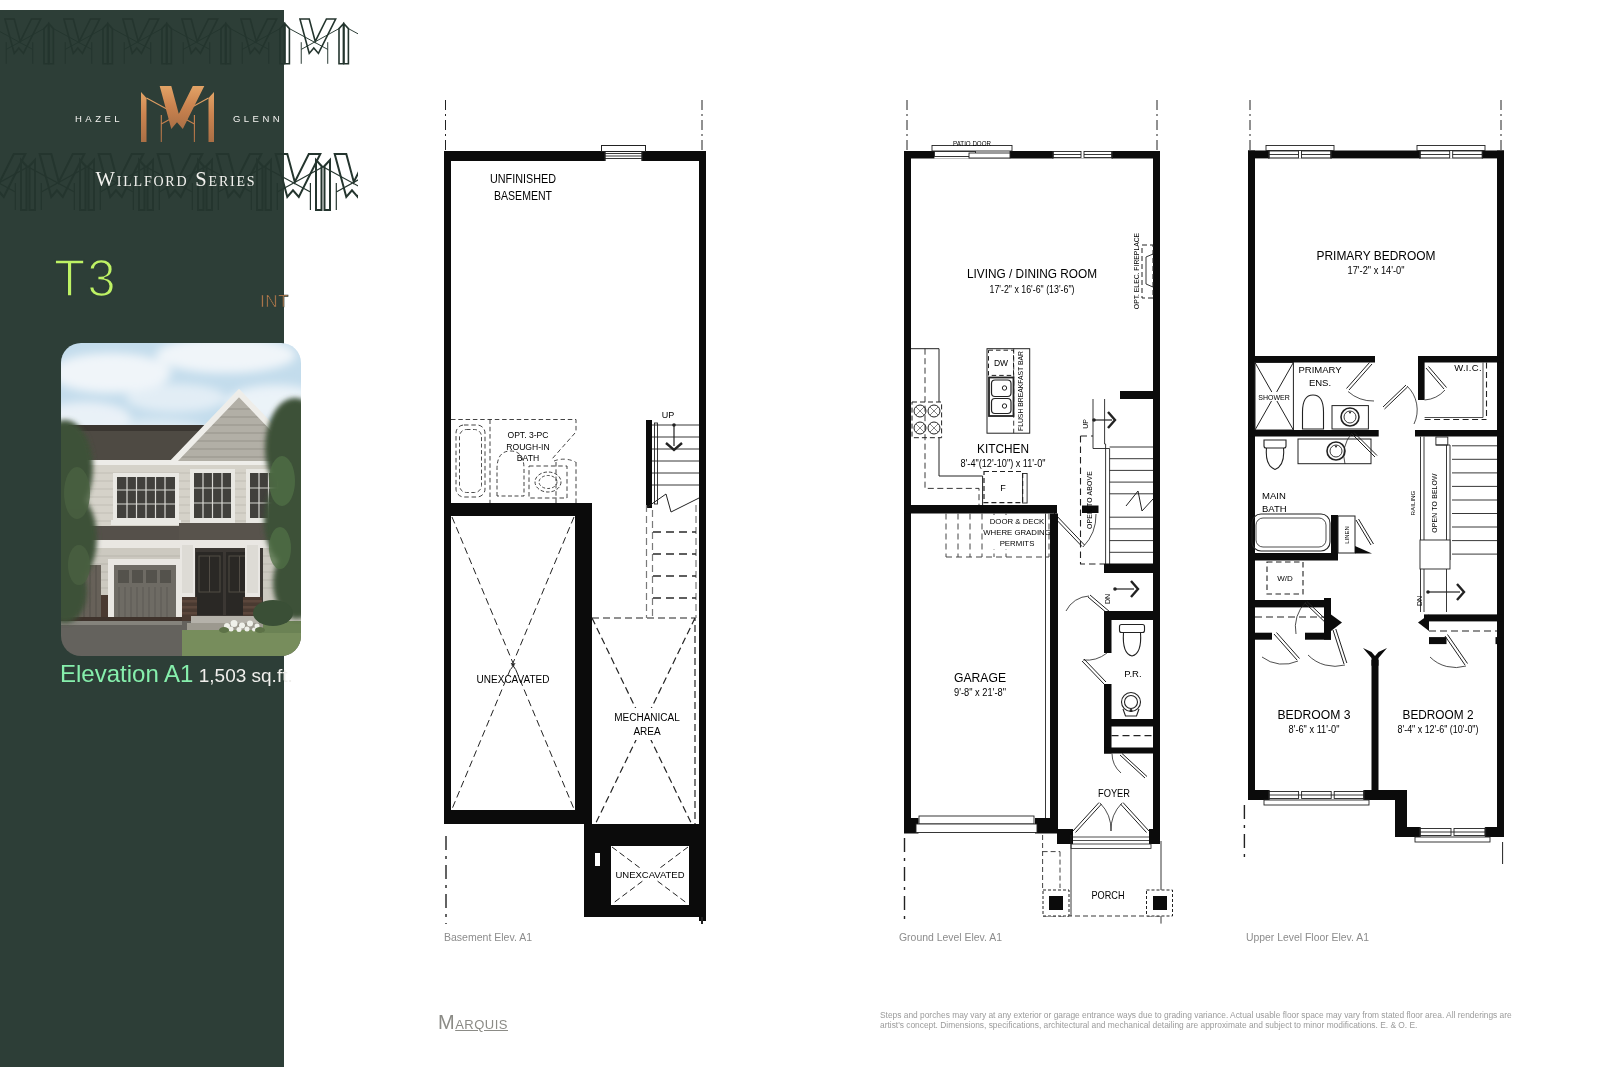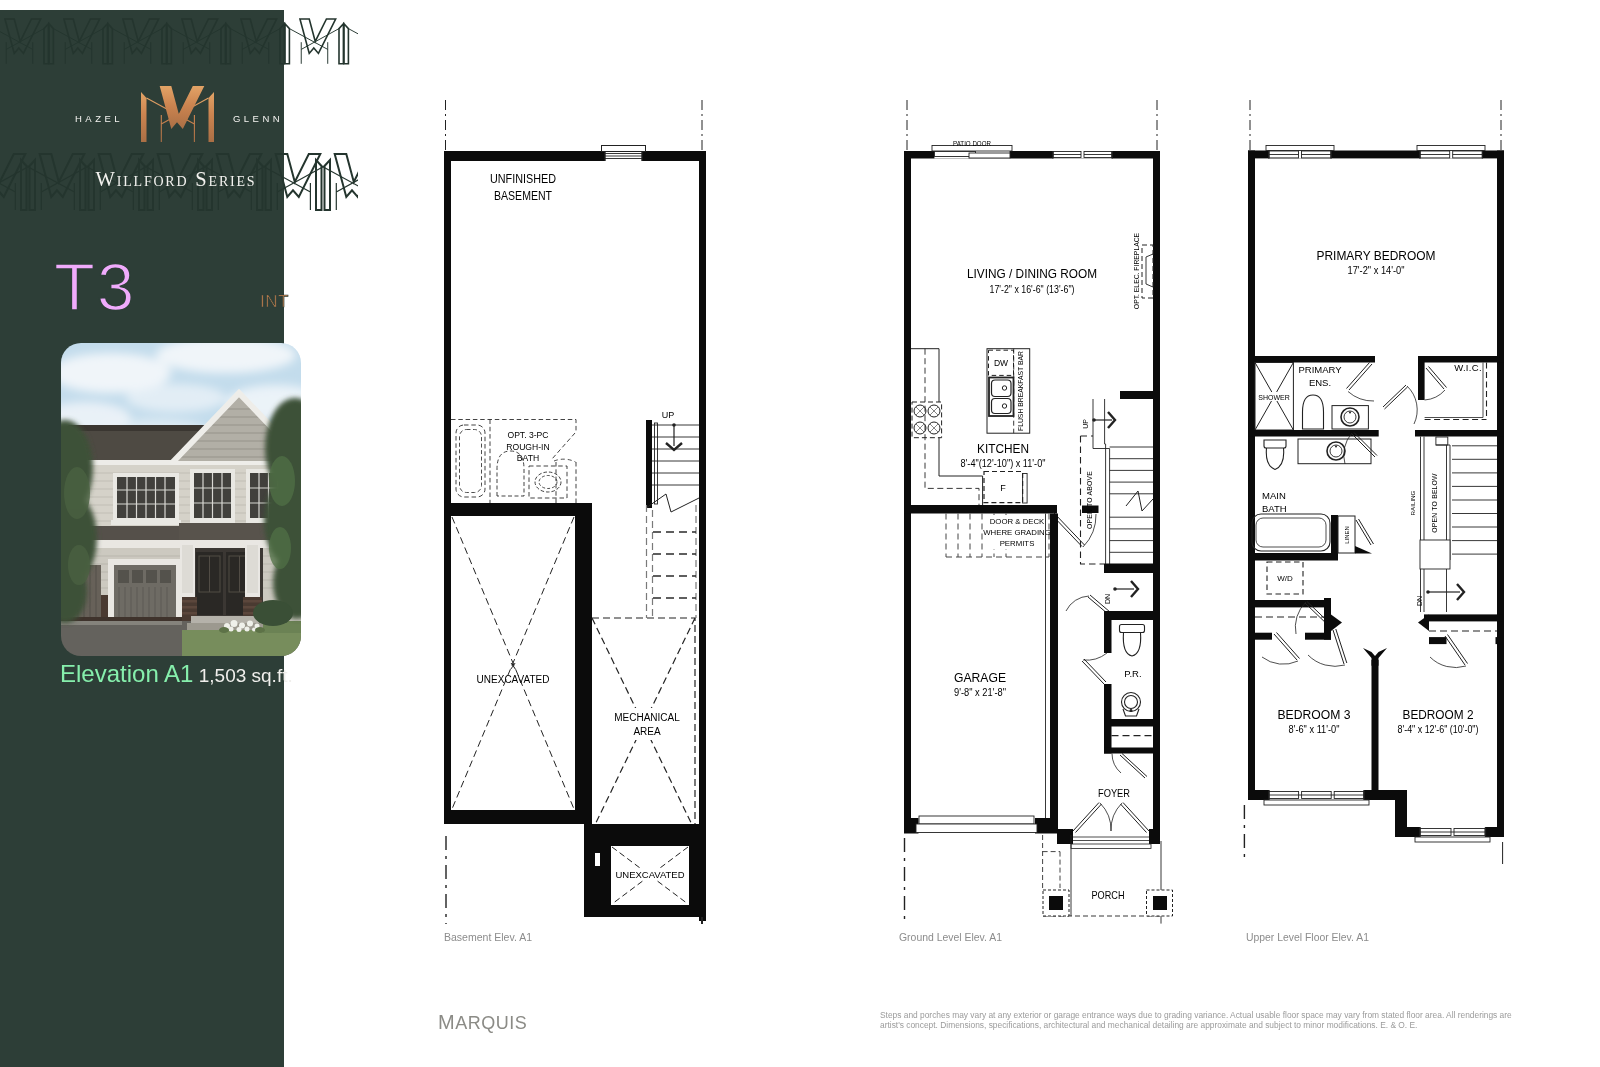--- a/index.html
+++ b/index.html
@@ -53,21 +53,21 @@
     <path d="M73,6 L67.5,12 L67.5,56 L73,56 Z" fill="url(#copper)"></path>
     <path d="M18.7,0 H30.3 L37.8,28 L51.8,0 H63.3 L41.8,43 L36,36.3 L30.3,43 Z" fill="url(#copper)"></path>
   </g>
 
   <text x="99" y="111.5" font-size="9.5" letter-spacing="3.5" fill="#f5f4f1" text-anchor="middle">HAZEL</text>
   <text x="258" y="111.5" font-size="9.5" letter-spacing="3.5" fill="#f5f4f1" text-anchor="middle">GLENN</text>
 
   <text x="176" y="176" font-size="20.5" letter-spacing="1.8" fill="#f3f2ef" text-anchor="middle" style="font-family:'Liberation Serif',serif;font-variant:small-caps;">Willford Series</text>
 </svg>
 
-<div class="abs" style="left:54px;top:243px;font-size:67px;letter-spacing:2px;color:#f0abfc;line-height:1;-webkit-text-stroke:1.6px #2d3e37;">T3</div>
+<div class="abs" style="left:54px;top:243px;font-size:51px;letter-spacing:2px;color:#bef264;line-height:1;-webkit-text-stroke:1.6px #2d3e37;">T3</div>
 
 <div class="abs" style="left:260px;top:283px;font-size:17px;letter-spacing:0.5px;color:#c9834f;line-height:1;-webkit-text-stroke:0.7px #2d3e37;">INT</div>
 
 <svg class="abs" style="left:61px;top:333px;border-radius:20px;" width="240" height="313" viewBox="0 0 240 313">
 
   <rect x="0" y="0" width="240" height="125" fill="#c3dcec"></rect>
   <defs>
         <filter id="soft" x="-30%" y="-30%" width="160%" height="160%">
           <feGaussianBlur stdDeviation="5"></feGaussianBlur>
         </filter>
@@ -919,15 +919,15 @@
       <line x1="1485.5" y1="827" x2="1485.5" y2="837" stroke="#222" stroke-width="1.4"></line>
     <rect x="1415" y="837" width="75" height="5" fill="#ffffff" stroke="#222" stroke-width="0.9"></rect>
   </g>
 
   <line x1="1244.4" y1="805" x2="1244.4" y2="862" stroke="#222" stroke-width="1.4" stroke-dasharray="14,6,3,6"></line>
   <line x1="1502.6" y1="842" x2="1502.6" y2="864" stroke="#222" stroke-width="1"></line>
 
   <text x="1246" y="941" font-size="11.5" fill="#8c8c8c" textLength="123" lengthAdjust="spacingAndGlyphs">Upper Level Floor Elev. A1</text>
 </svg>
 
-<div class="abs" style="left:438px;top:1012px;font-size:20px;letter-spacing:0.5px;color:#8b8b86;line-height:1;">M<span style="font-size:18px;">ARQUIS</span></div>
+<div class="abs" style="left:438px;top:1012px;font-size:20px;letter-spacing:0.5px;color:#8b8b86;line-height:1;">M<span style="font-size:13px;text-decoration:underline;">ARQUIS</span></div>
 
 <div class="abs" style="left:880px;top:1011px;font-size:8.4px;line-height:9.6px;color:#9b9b9b;letter-spacing:0px;white-space:nowrap;">Steps and porches may vary at any exterior or garage entrance ways due to grading variance. Actual usable floor space may vary from stated floor area. All renderings are<br>artist's concept. Dimensions, specifications, architectural and mechanical detailing are approximate and subject to minor modifications. E. &amp; O. E.</div>
 
 </body></html>

